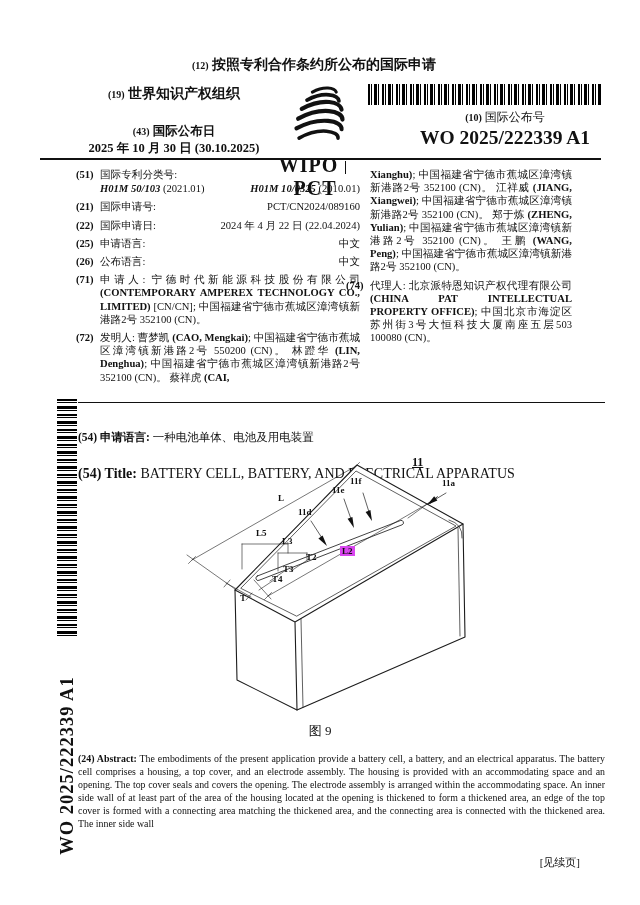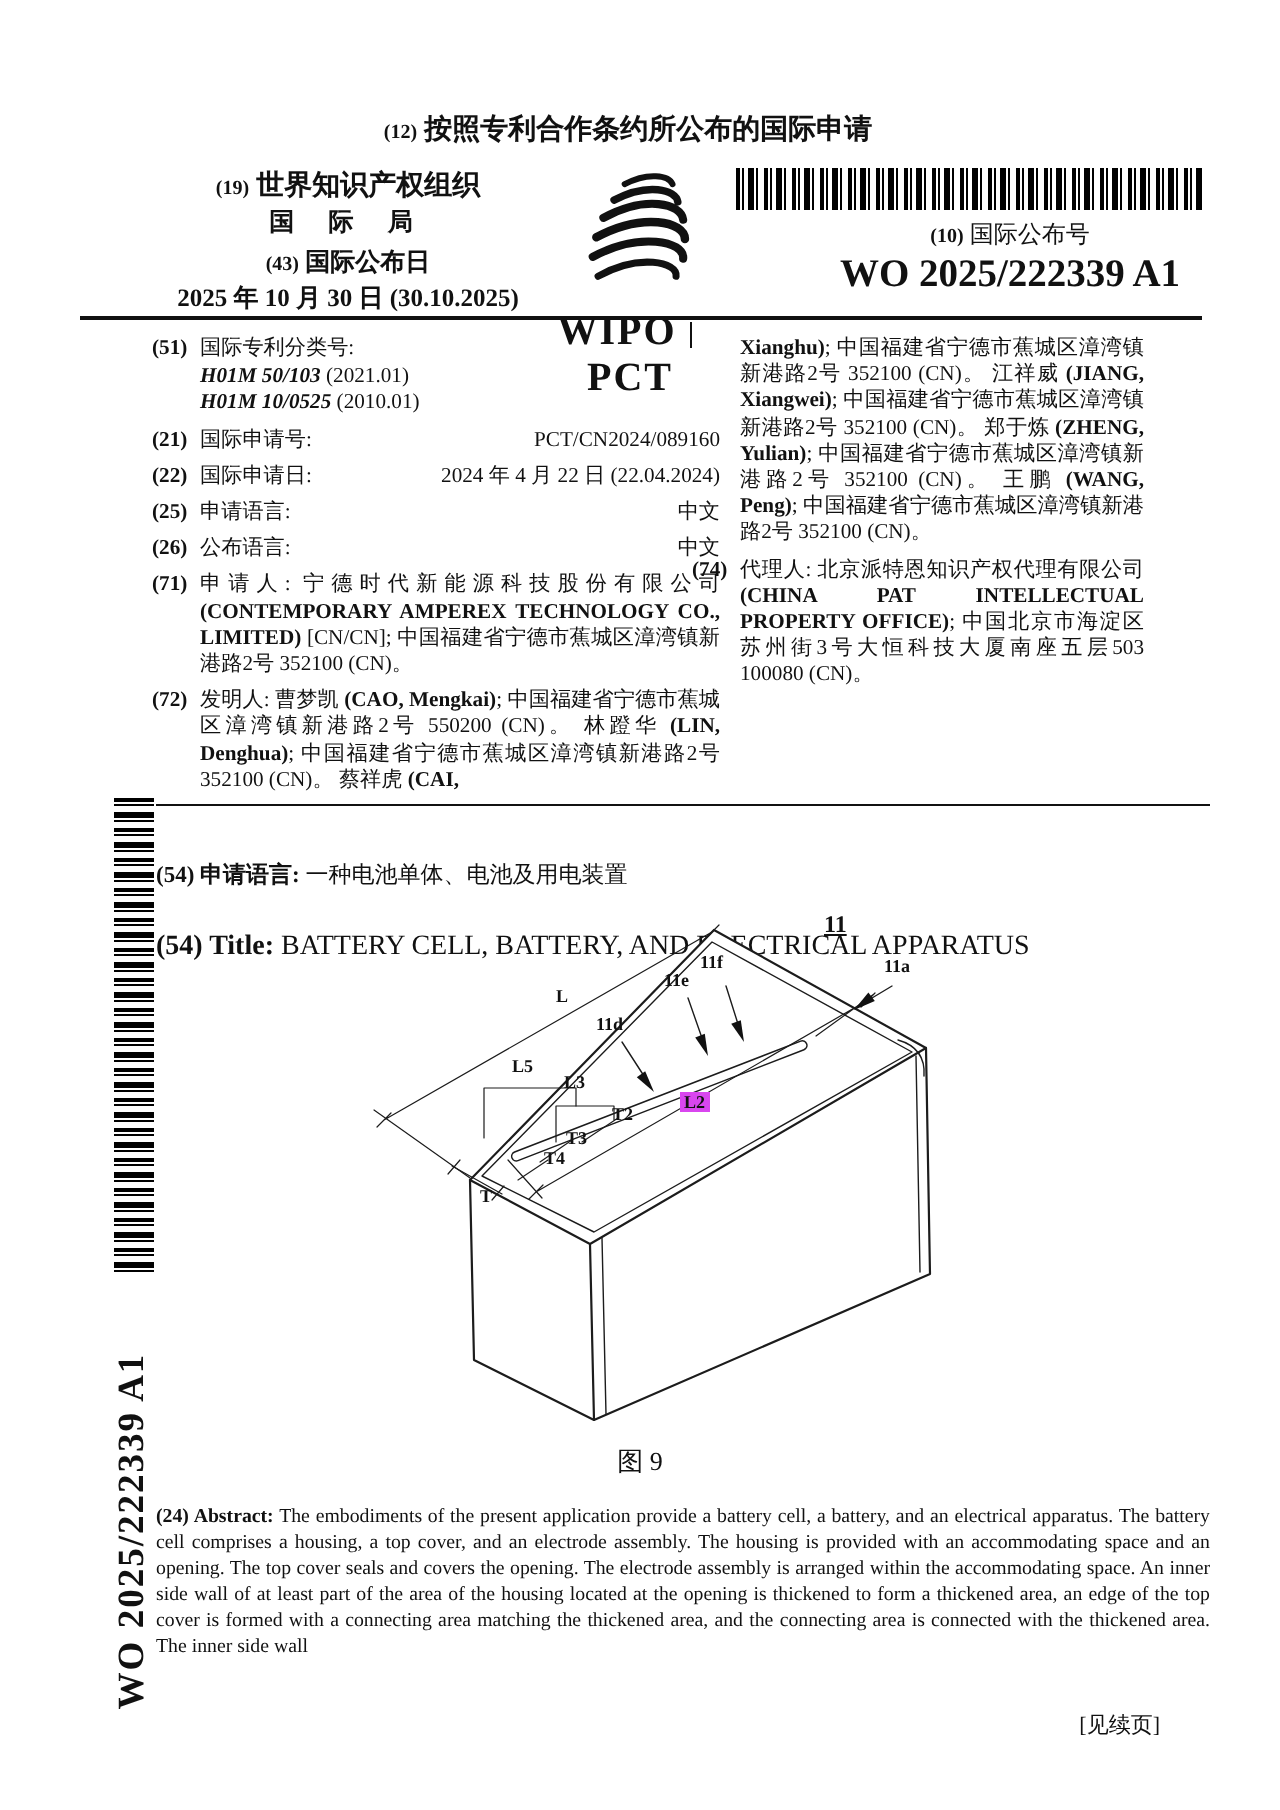--- a/index.html
+++ b/index.html
@@ -27,21 +27,21 @@
   .pubno .l2{font-size:19.5px;font-weight:bold;margin-top:1px;white-space:nowrap;}
   .rule1{top:158px;left:40px;width:561px;height:2px;background:#111;}
   .rule2{top:402px;left:78px;width:527px;height:1px;background:#111;}
   
   .col{font-size:10.6px;line-height:13.2px;text-align:justify;}
   .col-left{top:168px;left:100px;width:260px;}
   .col-right{top:168px;left:370px;width:202px;}
   .entry{position:relative;margin-bottom:5px;}
   .entry .tag{position:absolute;left:-24px;top:0;font-weight:bold;font-size:10.6px;}
   .rowflex{display:flex;justify-content:space-between;}
-  .ipc-line{display:flex;justify-content:space-between;margin-top:1px;flex-direction:column;}
+  .ipc-line{display:flex;justify-content:space-between;margin-top:1px;}
   .ipc-code{font-weight:bold;font-style:italic;}
   
   .title-en{top:418px;left:78px;width:527px;font-size:14px;margin-top:48px;}
   .title-zh{top:430px;left:78px;width:527px;font-size:11.5px;}
   
   .figure{top:452px;left:150px;width:340px;height:300px;}
   .figure svg{position:absolute;top:0;left:0;}
   .flabel{position:absolute;font-size:9px;font-weight:bold;white-space:nowrap;}
   .flabel.onwhite{background:#d946ef;padding:0 2px;}
   .fref{position:absolute;font-size:12px;font-weight:bold;text-decoration:underline;}
@@ -56,21 +56,20 @@
   
   .footer-cont{top:855px;left:380px;width:200px;text-align:right;font-size:11px;}
 </style>
 </head>
 <body>
 
 <div class="abs pct-line"><span class="stag">(12)</span> <span>按照专利合作条约所公布的国际申请</span></div>
 
 <div class="abs hdr-org">
   <div class="l1"><span class="stag">(19)</span> <span>世界知识产权组织</span></div>
-  <div class="l2">国 际 局</div>
 </div>
 
 <div class="abs hdr-date">
   <div><span class="stag">(43)</span> <span>国际公布日</span></div>
   <div>2025 年 10 月 30 日 (30.10.2025)</div>
 </div>
 
 <div class="abs logo">
   <svg width="62" height="64" viewBox="0 0 70 70">
     <g stroke="#111" fill="none" stroke-linecap="round">

